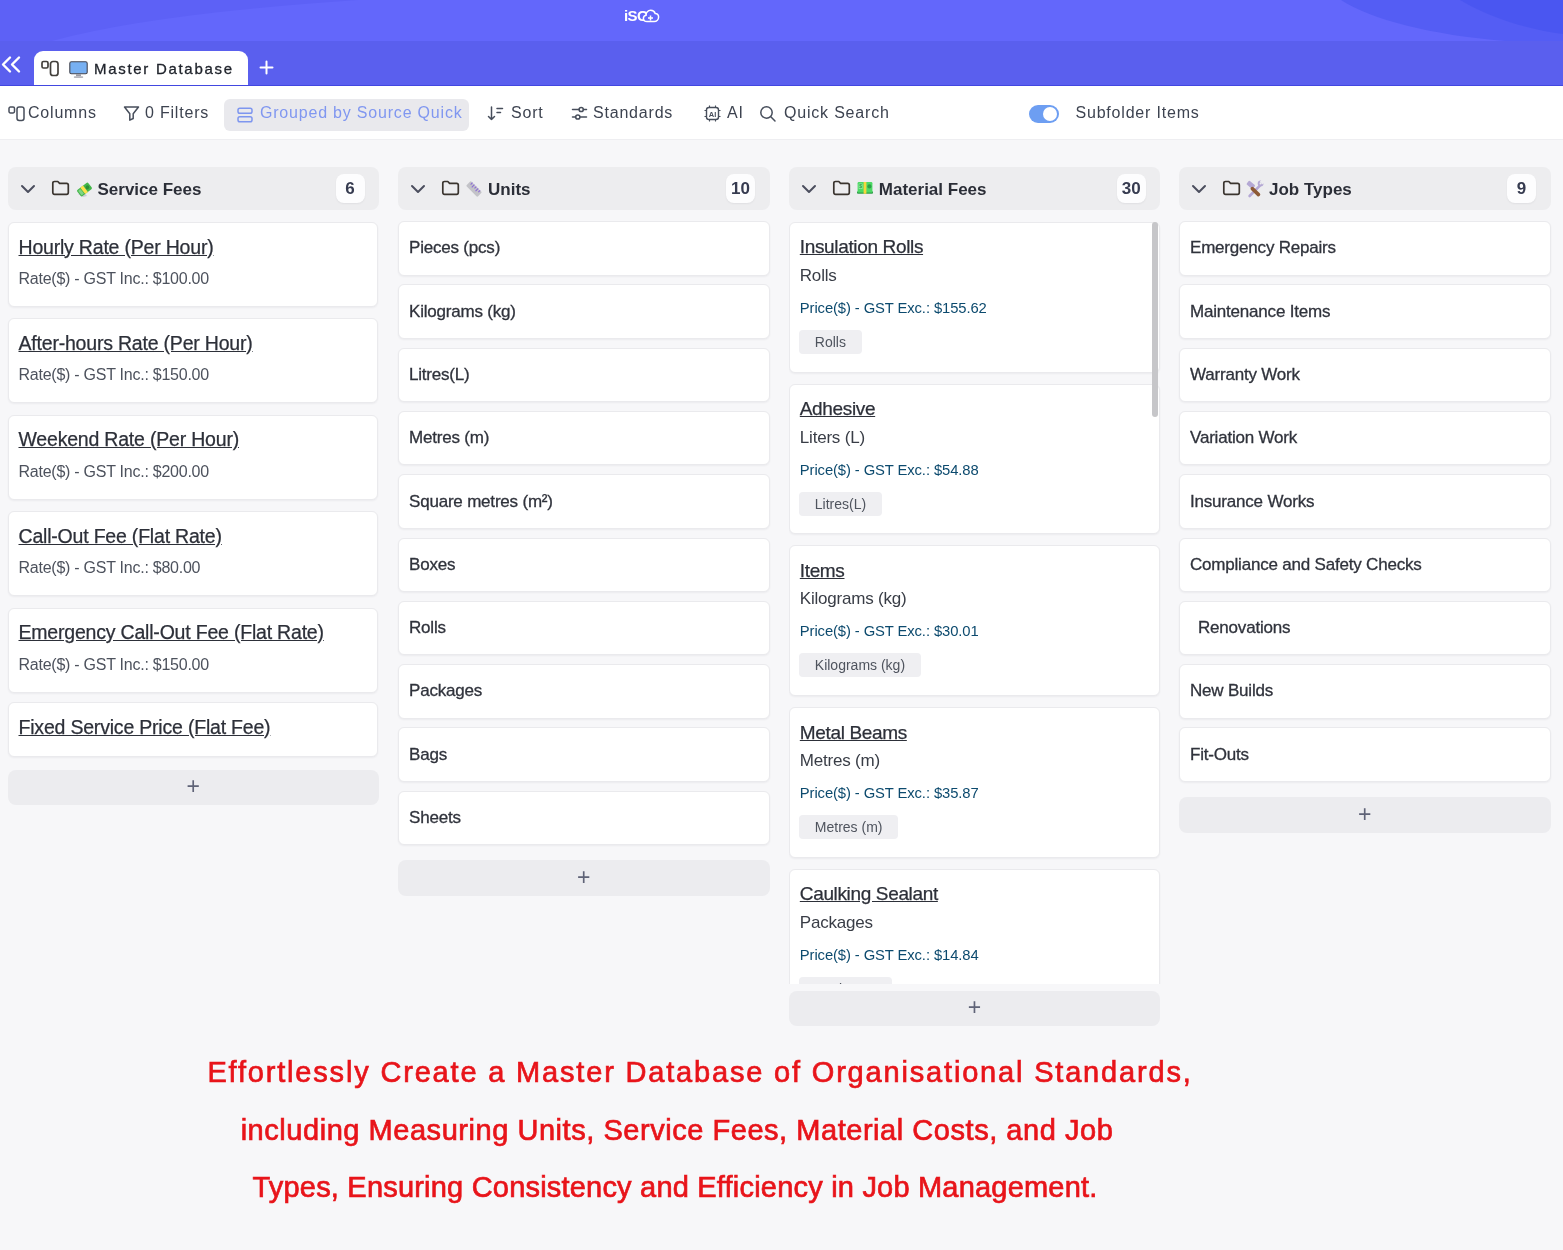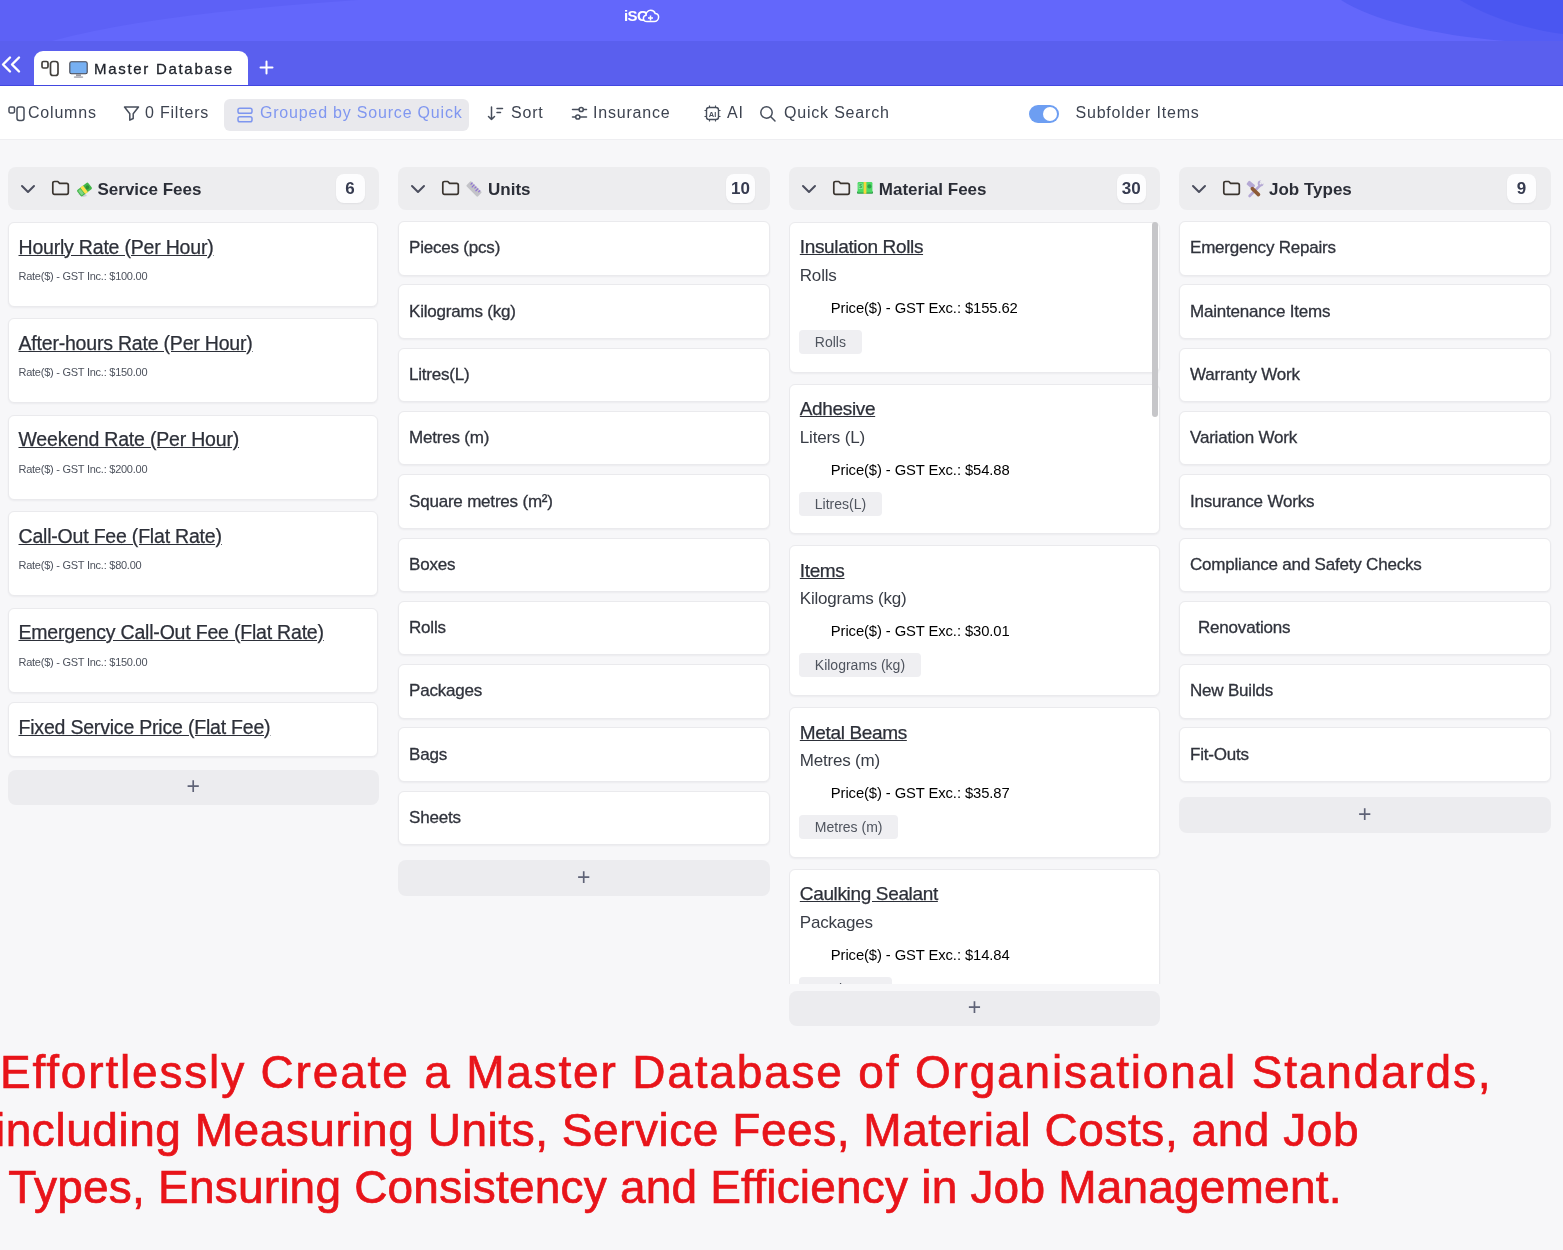--- a/index.html
+++ b/index.html
@@ -1,20 +1,20 @@
 <!DOCTYPE html>
 <html><head><meta charset="utf-8"><style>
 html,body{margin:0;padding:0;}
 body{width:1563px;height:1250px;position:relative;overflow:hidden;background:#f7f7f9;font-family:"Liberation Sans",sans-serif;-webkit-font-smoothing:antialiased;}
 .abs{position:absolute;}
 .card{position:absolute;background:#fff;border:1px solid #eaeaed;border-radius:6px;box-shadow:0 1px 2px rgba(25,25,40,.05);box-sizing:border-box;}
 .ttl{position:absolute;left:11px;font-size:19.5px;color:#2d3039;letter-spacing:-0.2px;-webkit-text-stroke:0.25px #2d3039;white-space:nowrap;text-decoration:underline;}
-.sub{position:absolute;left:11px;font-size:11px;letter-spacing:-0.25px;color:#4d525d;white-space:nowrap;}
+.sub{position:absolute;left:11px;font-size:16px;letter-spacing:-0.25px;color:#4d525d;white-space:nowrap;}
 .l2{position:absolute;left:11px;font-size:17px;letter-spacing:-0.2px;color:#393d46;white-space:nowrap;}
-.prc{position:absolute;left:11px;font-size:14.8px;letter-spacing:-0.1px;color:#000000;white-space:nowrap;margin-left:31px;}
+.prc{position:absolute;left:11px;font-size:14.8px;letter-spacing:-0.1px;color:#0c4a6e;white-space:nowrap;}
 .chip{position:absolute;left:10px;height:24px;border-radius:4px;background:#efeff2;color:#4f545e;font-size:14px;line-height:24px;padding:0 16px;white-space:nowrap;}
 .hdr{position:absolute;height:43px;background:#ededef;border-radius:8px;}
 .httl{position:absolute;top:11.5px;font-size:17px;font-weight:bold;color:#2b2e37;white-space:nowrap;}
 .badge{position:absolute;width:29px;height:29px;top:7px;background:#fdfdfe;border-radius:8px;box-shadow:0 1px 2px rgba(25,25,40,.06);text-align:center;line-height:29px;font-size:17px;font-weight:bold;color:#363b50;}
 .foot{position:absolute;background:#ececef;border-radius:8px;text-align:center;color:#5f6377;}
 .tbt{position:absolute;top:104px;font-size:16px;letter-spacing:0.8px;color:#3d4350;white-space:nowrap;text-align:center;}
 </style></head><body>
 <div class="abs" style="left:0;top:0;width:1563px;height:41px;background:#6367fb;overflow:hidden">
 <svg width="1563" height="41" style="position:absolute;left:0;top:0">
       <path d="M0 0 L358 0 Q150 14 52 41 L0 41 Z" fill="#5d61f6"></path>
@@ -64,21 +64,21 @@
 <svg class="abs" style="left:487px;top:105px" width="17" height="17" viewBox="0 0 17 17">
     <path d="M4.5 2 L4.5 14.5 M4.5 14.5 L1.5 11.5 M4.5 14.5 L7.5 11.5" fill="none" stroke="#474e5b" stroke-width="1.5" stroke-linecap="round" stroke-linejoin="round"></path>
     <path d="M10 3.5 L15.5 3.5 M10 7.5 L13.5 7.5" stroke="#474e5b" stroke-width="1.5" stroke-linecap="round"></path>
   </svg>
 <div class="tbt" style="left:511px">Sort</div>
 <svg class="abs" style="left:571px;top:105px" width="17" height="17" viewBox="0 0 17 17">
     <path d="M1.5 4.5 L8 4.5 M12.5 4.5 L15.5 4.5 M1.5 12 L4.5 12 M9 12 L15.5 12" stroke="#474e5b" stroke-width="1.5" stroke-linecap="round"></path>
     <circle cx="10.2" cy="4.5" r="2.1" fill="none" stroke="#474e5b" stroke-width="1.5"></circle>
     <circle cx="6.8" cy="12" r="2.1" fill="none" stroke="#474e5b" stroke-width="1.5"></circle>
   </svg>
-<div class="tbt" style="left:593px">Insurance</div>
+<div class="tbt" style="left:593px">Standards</div>
 <svg class="abs" style="left:704px;top:105px" width="17" height="17" viewBox="0 0 17 17">
     <rect x="2.5" y="2.5" width="12" height="12" rx="2.5" fill="none" stroke="#474e5b" stroke-width="1.4"></rect>
     <text x="8.5" y="11.6" text-anchor="middle" font-family="Liberation Sans" font-size="7.5" font-weight="bold" fill="#474e5b">AI</text>
     <path d="M5.5 0.5 L5.5 2.5 M11.5 0.5 L11.5 2.5 M5.5 14.5 L5.5 16.5 M11.5 14.5 L11.5 16.5 M0.5 5.5 L2.5 5.5 M0.5 11.5 L2.5 11.5 M14.5 5.5 L16.5 5.5 M14.5 11.5 L16.5 11.5" stroke="#474e5b" stroke-width="1.1"></path>
   </svg>
 <div class="tbt" style="left:727px">AI</div>
 <svg class="abs" style="left:759px;top:105px" width="18" height="18" viewBox="0 0 18 18">
     <circle cx="7.5" cy="7.5" r="5.7" fill="none" stroke="#474e5b" stroke-width="1.5"></circle>
     <path d="M11.8 11.8 L16 16" stroke="#474e5b" stroke-width="1.5" stroke-linecap="round"></path>
   </svg>
@@ -233,16 +233,16 @@
 <div class="l2" style="left:1190px;top:491.50000000000006px;color:#30333c;-webkit-text-stroke:0.3px #30333c">Insurance Works</div>
 <div class="card" style="left:1179px;top:537.5px;width:371.5px;height:54.5px"></div>
 <div class="l2" style="left:1190px;top:554.8px;color:#30333c;-webkit-text-stroke:0.3px #30333c">Compliance and Safety Checks</div>
 <div class="card" style="left:1179px;top:600.8px;width:371.5px;height:54.5px"></div>
 <div class="l2" style="left:1198px;top:618.0999999999999px;color:#30333c;-webkit-text-stroke:0.3px #30333c">Renovations</div>
 <div class="card" style="left:1179px;top:664.0999999999999px;width:371.5px;height:54.5px"></div>
 <div class="l2" style="left:1190px;top:681.3999999999999px;color:#30333c;-webkit-text-stroke:0.3px #30333c">New Builds</div>
 <div class="card" style="left:1179px;top:727.3999999999999px;width:371.5px;height:54.5px"></div>
 <div class="l2" style="left:1190px;top:744.6999999999998px;color:#30333c;-webkit-text-stroke:0.3px #30333c">Fit-Outs</div>
 <div class="foot" style="left:1179px;top:797px;width:371.5px;height:36px;font-size:23px;line-height:34px">+</div>
-<div class="abs" style="left:0;top:1044px;width:1400px;text-align:center;color:#e8141a;-webkit-text-stroke:0.7px #e8141a;font-size:46px;line-height:57.5px;white-space:nowrap">
+<div class="abs" style="left:0;top:1044px;width:1400px;text-align:center;color:#e8141a;-webkit-text-stroke:0.7px #e8141a;font-size:29px;line-height:57.5px;white-space:nowrap">
 <div style="letter-spacing:1.82px">Effortlessly Create a Master Database of Organisational Standards,</div>
 <div style="letter-spacing:0.54px;position:relative;left:-23px">including Measuring Units, Service Fees, Material Costs, and Job</div>
 <div style="letter-spacing:0.20px;position:relative;left:-25px">Types, Ensuring Consistency and Efficiency in Job Management.</div>
 </div>
 </body></html>

